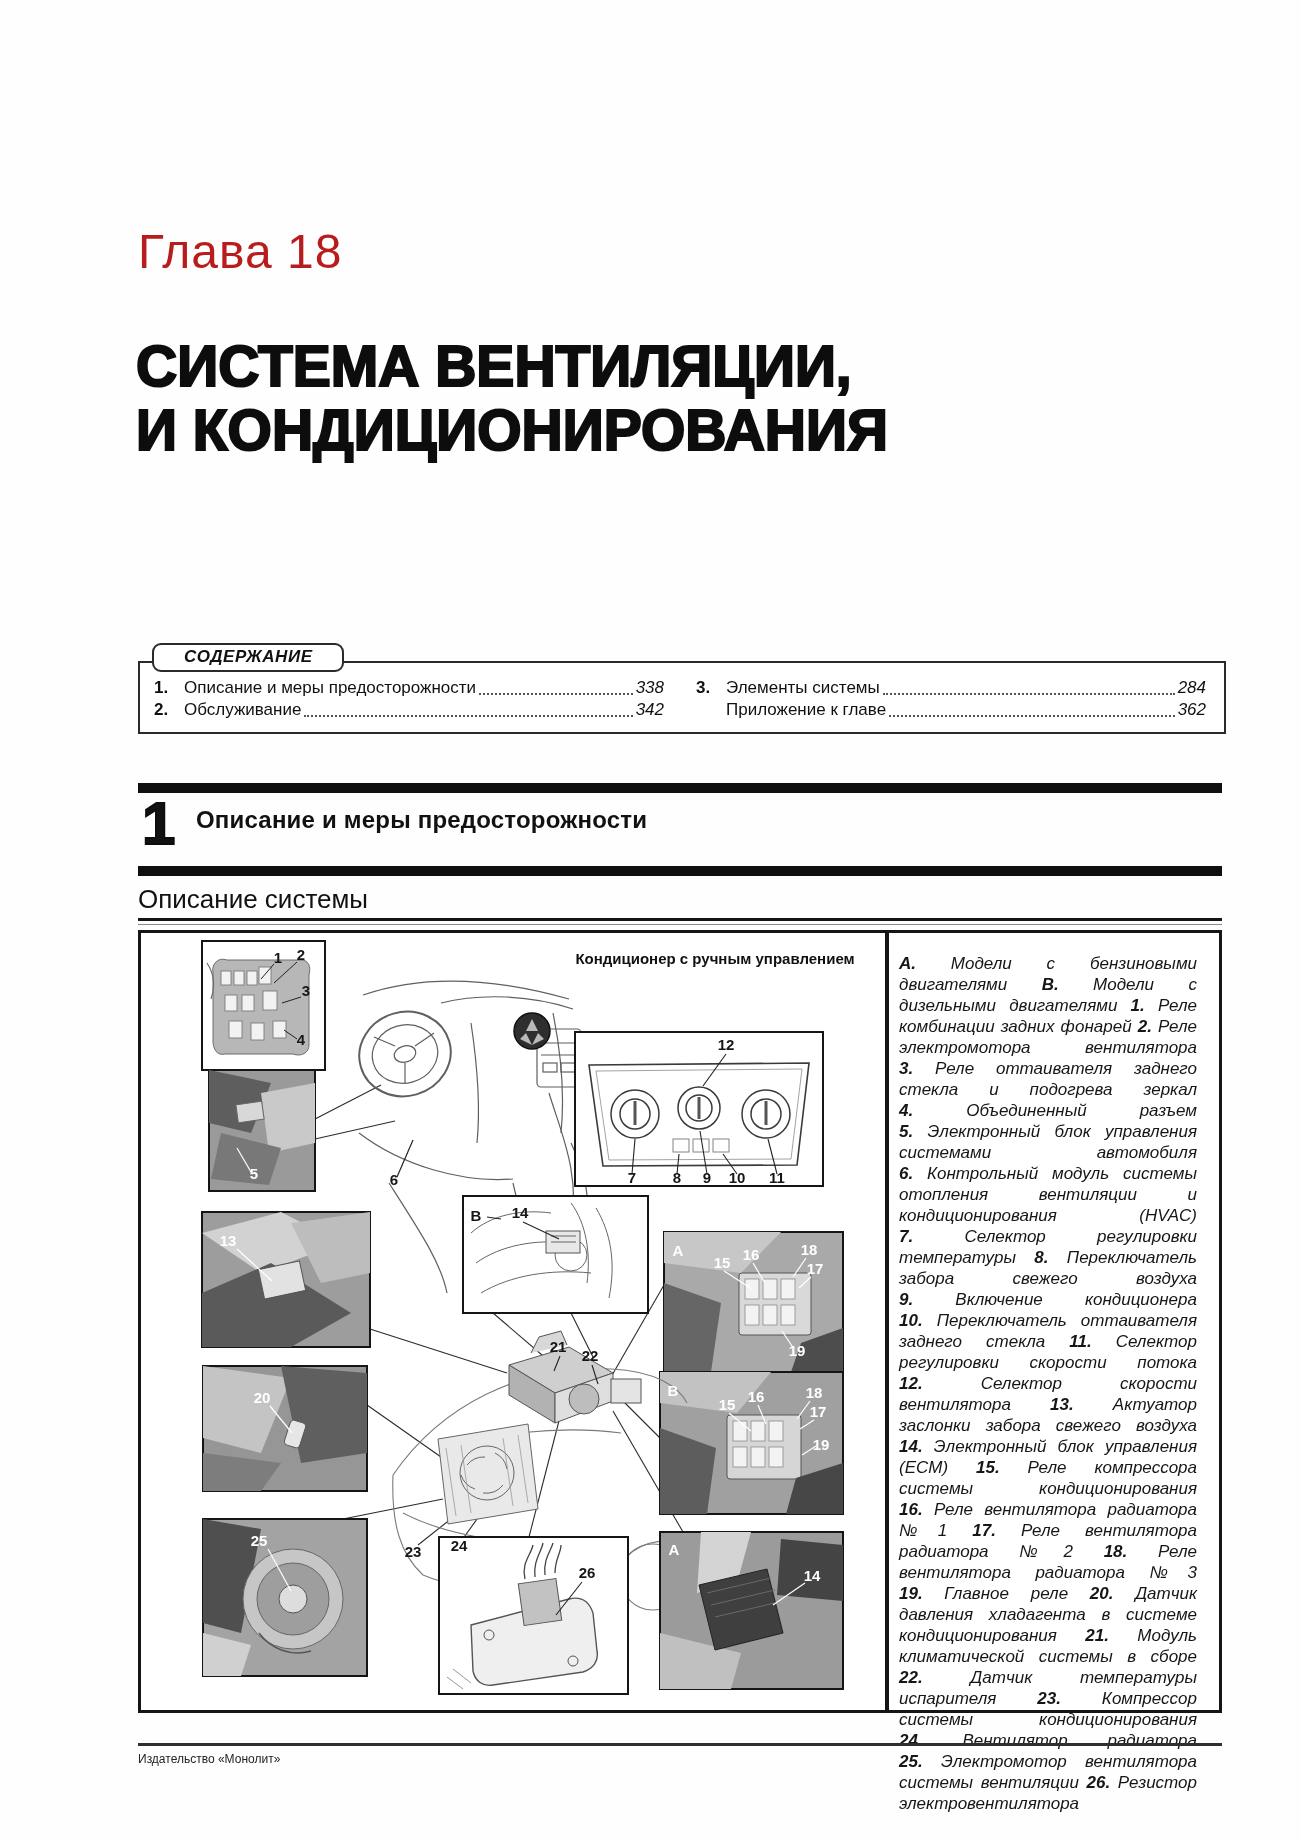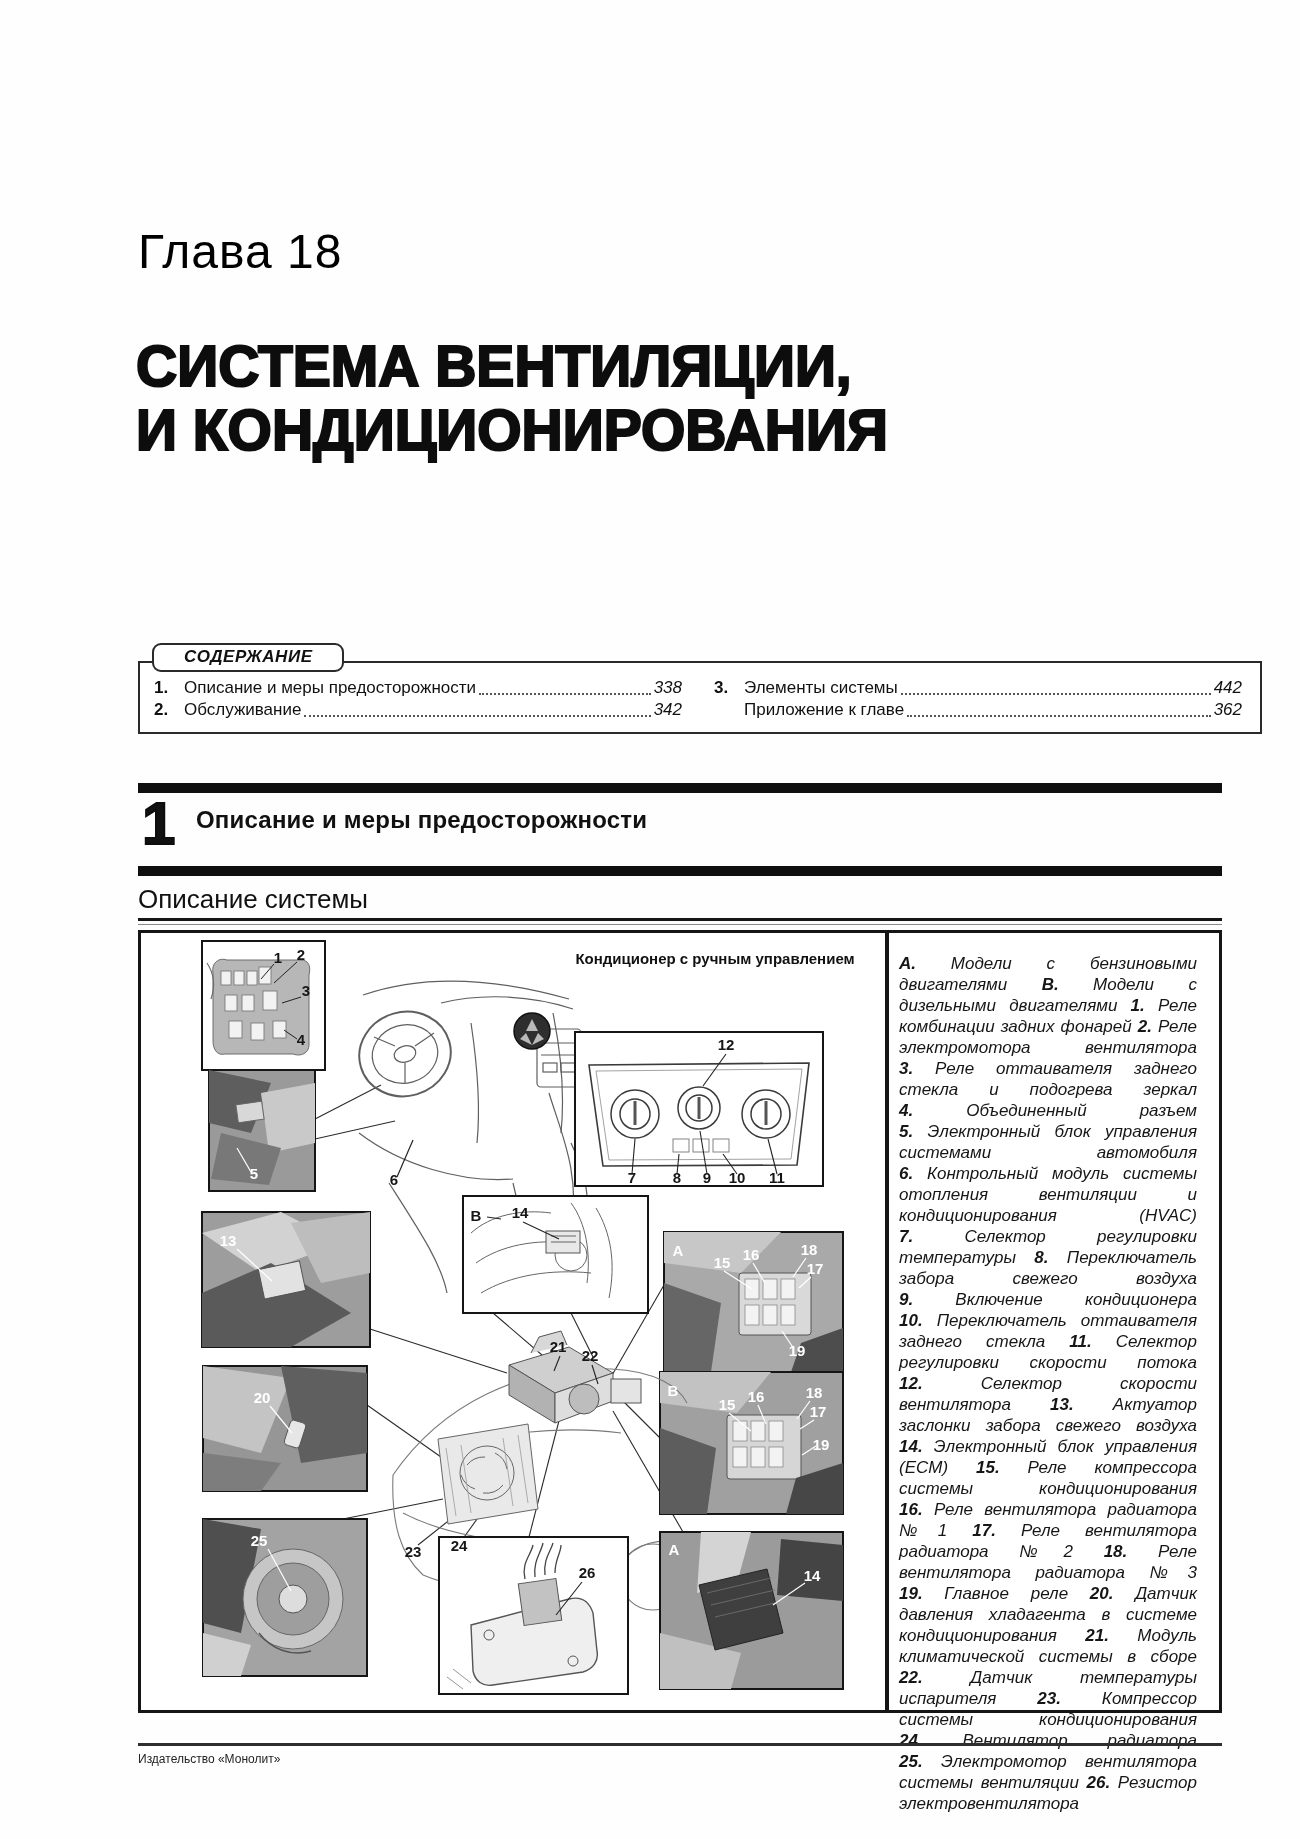--- a/index.html
+++ b/index.html
@@ -1,25 +1,25 @@
 <!DOCTYPE html>
 <html><head>
 <meta charset="utf-8">
 <style>
   html,body{margin:0;padding:0;background:#e8e8e8;}
   .page{position:relative;width:1300px;height:1839px;background:#fefefe;margin:0 auto;
         font-family:"Liberation Sans","DejaVu Sans",sans-serif;color:#111;overflow:hidden;}
   .abs{position:absolute;}
 
-  .chapter{left:138px;top:224px;font-size:48px;font-weight:400;color:#000000;letter-spacing:1px;}
+  .chapter{left:138px;top:224px;font-size:48px;font-weight:400;color:#b91c1c;letter-spacing:1px;}
   .title{left:136px;top:334px;width:980px;font-size:57px;line-height:64px;font-weight:bold;
          color:#0d0d0d;-webkit-text-stroke:2.2px #0d0d0d;letter-spacing:0;}
 
   
-  .toc{left:138px;top:661px;width:1084px;height:69px;border:2px solid #2a2a2a;background:#fff;padding-left:36px;}
+  .toc{left:138px;top:661px;width:1084px;height:69px;border:2px solid #2a2a2a;background:#fff;}
   .toc-tab{position:absolute;left:12px;top:-20px;background:#fff;border:2px solid #2a2a2a;
            border-radius:9px;padding:2px 30px 3px 30px;font-size:17px;font-weight:bold;font-style:italic;
            letter-spacing:.5px;}
   .toc-cols{position:absolute;left:0;top:14px;width:100%;display:flex;}
   .toc-col{width:50%;padding:0 18px 0 14px;box-sizing:border-box;}
   .toc-row{display:flex;align-items:flex-end;font-size:17px;line-height:22px;}
   .toc-num{width:30px;font-weight:bold;flex:none;}
   .toc-label{flex:none;white-space:nowrap;}
   .toc-dots{flex:1;border-bottom:2px dotted #555;margin:0 3px 4px 3px;min-width:12px;}
   .toc-page{flex:none;font-style:italic;}
@@ -75,21 +75,21 @@
             <span class="toc-label">Обслуживание</span>
             <span class="toc-dots"></span>
             <span class="toc-page">342</span>
           </div>
         </div>
       <div class="toc-col" id="toc-col-1">
           <div class="toc-row">
             <span class="toc-num">3.</span>
             <span class="toc-label">Элементы системы</span>
             <span class="toc-dots"></span>
-            <span class="toc-page">442</span>
+            <span class="toc-page">284</span>
           </div>
           <div class="toc-row">
             <span class="toc-num"></span>
             <span class="toc-label">Приложение к главе</span>
             <span class="toc-dots"></span>
             <span class="toc-page">362</span>
           </div>
         </div>
     </div>
   </div>

